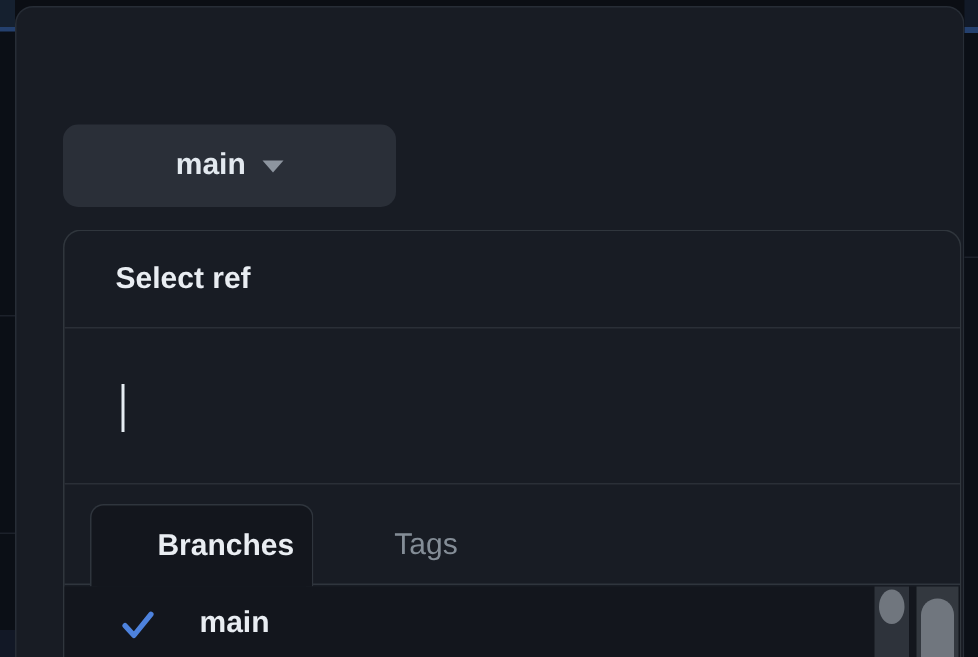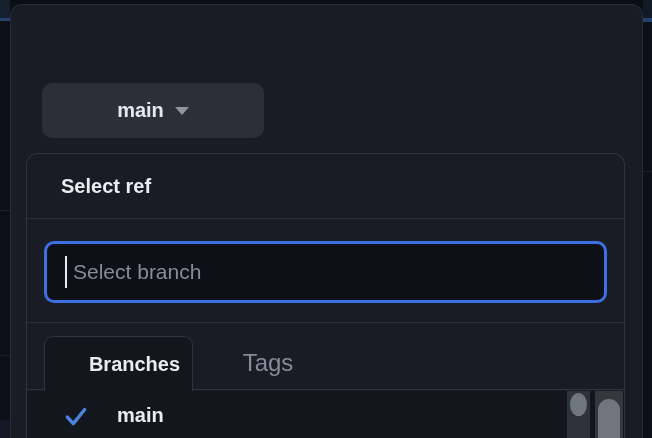--- a/index.html
+++ b/index.html
@@ -31,21 +31,21 @@
   .branch-btn { position:absolute; left:31px; top:78px; width:222px; height:55px;
                 background:#2a2f38; border:none; border-radius:10px; cursor:pointer;
                 display:flex; align-items:center; justify-content:center; gap:11px;
                 font-family:"Liberation Sans", sans-serif; font-size:20px; }
   .branch-btn .prefix { color:#c3cad3; }
   .branch-btn .bname  { color:#e3e9ef; font-weight:700; }
   .caret-down { width:0; height:0; border-left:7px solid transparent;
                 border-right:7px solid transparent; border-top:8px solid #8d959f; }
 
   
-  .panel { position:absolute; left:15px; top:148px; width:599px; height:286px;
+  .panel { position:absolute; left:31px; top:148px; width:599px; height:286px;
            background:#181c24; border:1px solid #30363d; border-bottom:none;
            border-radius:12px 12px 0 0; }
   .panel-header { position:absolute; left:0; top:0; width:100%; height:65px;
                   border-bottom:1px solid #2a2f37; display:flex; align-items:center; }
   .panel-header span { margin-left:34px; font-size:20px; font-weight:700; color:#e9edf2; }
 
   .filter-zone { position:absolute; left:0; top:66px; width:100%; height:103px;
                  border-bottom:1px solid #2a2f37; }
   .ref-input { position:absolute; left:17px; top:21px; width:563px; height:62px;
                background:#0d1016; border:3px solid #3c6fe3; border-radius:10px;
@@ -57,21 +57,21 @@
 
   .tab-strip { position:absolute; left:0; top:170px; width:100%; height:66px;
                border-bottom:1px solid #2f353d; }
   .tab-active { position:absolute; left:17px; top:12px; width:149px; height:55px;
                 background:#13161d; border:1px solid #2f353d; border-bottom:none;
                 border-radius:9px 9px 0 0; z-index:2;
                 display:flex; align-items:center; justify-content:center;
                 font-size:20px; font-weight:700; color:#e9edf2; cursor:pointer;padding-left:32px; }
   .tab-inactive { position:absolute; left:166px; top:12px; width:150px; height:54px;
                   display:flex; align-items:center; justify-content:center;
-                  font-size:24px; color:#848d97; cursor:pointer; }
+                  font-size:20px; color:#848d97; cursor:pointer; }
 
   .ref-list { position:absolute; left:0; top:237px; width:100%; height:49px;
               background:#13161d; }
   .ref-item { position:absolute; left:0; top:0; width:100%; height:49px;
               display:flex; align-items:center; cursor:pointer; }
   .check { margin-left:36px; width:26px; height:26px; }
   .ref-item .rlabel { margin-left:28px; font-size:20px; font-weight:700; color:#e9edf2; }
 
   
   .sb-track1 { position:absolute; left:540px; top:237px; width:23px; height:49px; background:#2e333b; }
@@ -105,21 +105,20 @@
       <span class="caret-down"></span>
     </button>
 
     <div class="panel">
 
       <div class="panel-header">
         <span>Select ref</span>
       </div>
 
       <div class="filter-zone">
-        <input class="ref-input" type="text" placeholder="Select branch" style="">
         <div class="input-caret"></div>
       </div>
 
       <div class="tab-strip">
         <div class="tab-active">
           <span>Branches</span>
         </div>
         <div class="tab-inactive">
           <span>Tags</span>
         </div>

